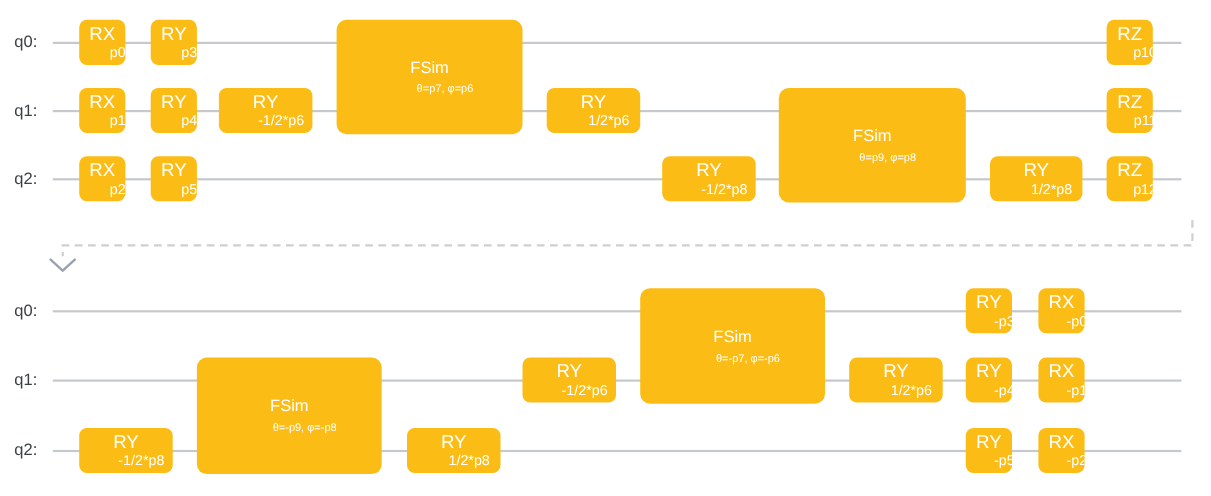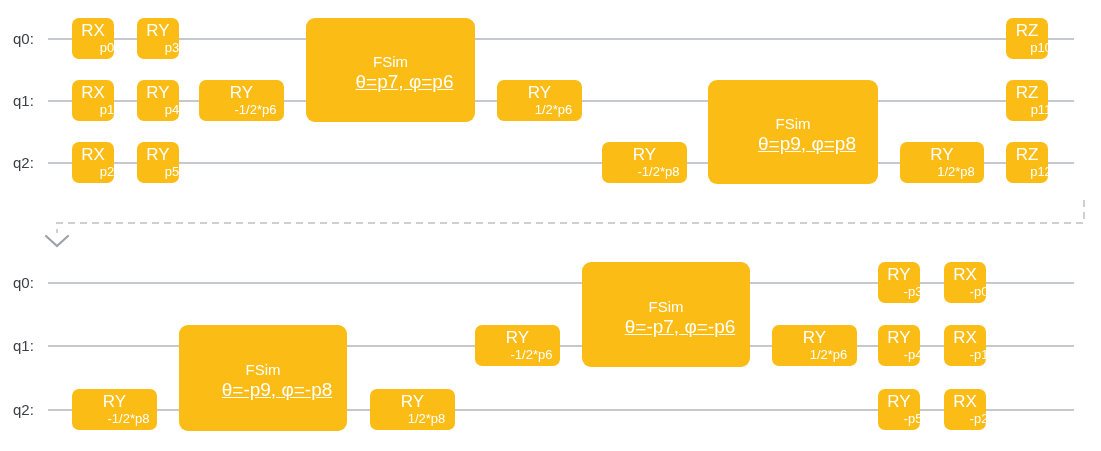--- a/index.html
+++ b/index.html
@@ -47,23 +47,22 @@
     margin-left: 28px;
   }
   .gate-multi {
     border-radius: 9px;
   }
   .gate-multi .gate-name {
     font-size: 15px;
     line-height: 23px;
   }
   .gate-multi .gate-param {
-    font-size: 19px;
+    font-size: 10px;
     line-height: 17px;
-    text-decoration: underline;
   }
   .wrap-svg {
     position: absolute;
     left: 0;
     top: 0;
     pointer-events: none;
   }
 </style>
 </head>
 <body>

